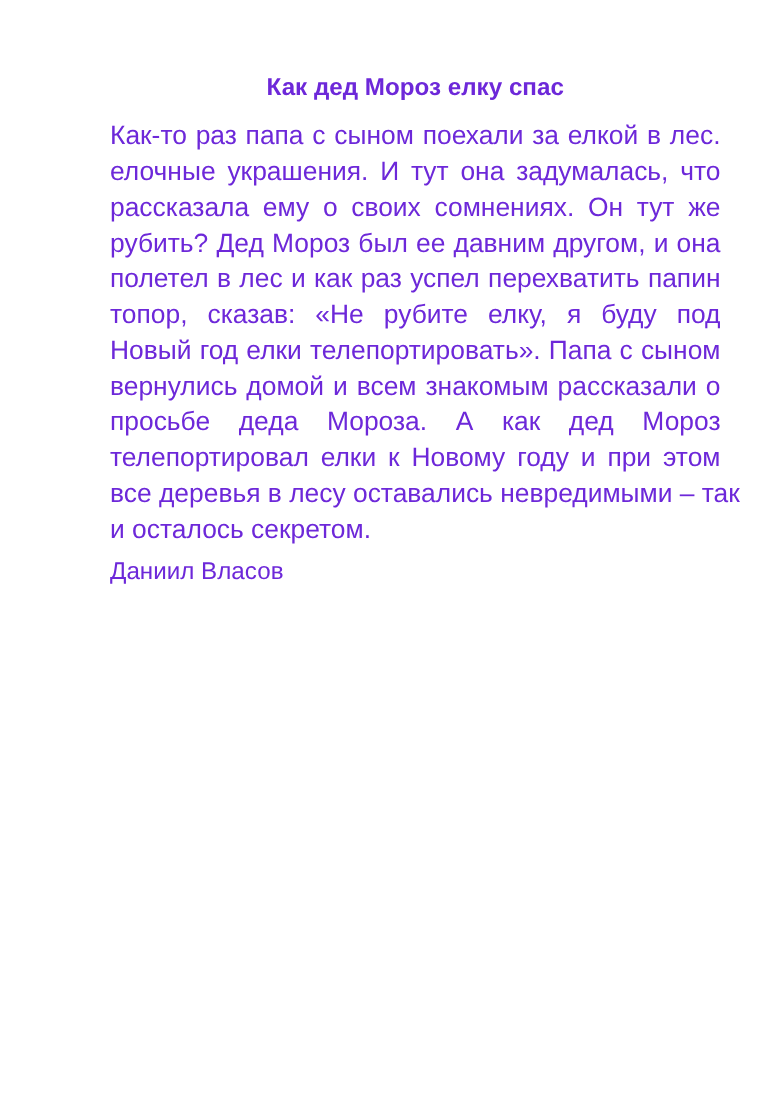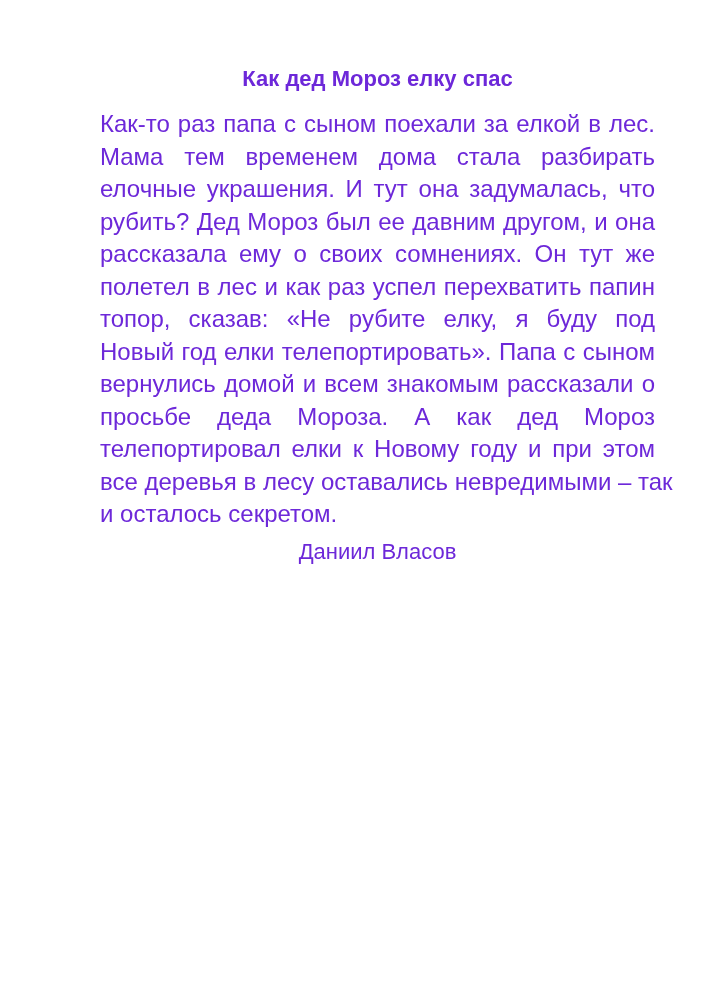--- a/index.html
+++ b/index.html
@@ -36,36 +36,35 @@
     text-justify: inter-word;
     white-space: nowrap;
   }
   .body-lines .line.last {
     text-align-last: left;
     -moz-text-align-last: left;
   }
   .author {
     font-size: 22px;
     line-height: 32.5px;
-    text-align: center;
+    text-align: left;
     margin-top: 5px;
   }
 </style>
 </head>
 <body>
 
 <div class="page">
   <div class="content">
     <div class="title">Как дед Мороз елку спас</div>
     <div class="body-lines">
         <div class="line">Как-то раз папа с сыном поехали за елкой в лес.</div>
-        <div class="line">Мама тем временем дома стала разбирать</div>
         <div class="line">елочные украшения. И тут она задумалась, что</div>
+        <div class="line">рассказала ему о своих сомнениях. Он тут же</div>
         <div class="line">рубить? Дед Мороз был ее давним другом, и она</div>
-        <div class="line">рассказала ему о своих сомнениях. Он тут же</div>
         <div class="line">полетел в лес и как раз успел перехватить папин</div>
         <div class="line">топор, сказав: «Не рубите елку, я буду под</div>
         <div class="line">Новый год елки телепортировать». Папа с сыном</div>
         <div class="line">вернулись домой и всем знакомым рассказали о</div>
         <div class="line">просьбе деда Мороза. А как дед Мороз</div>
         <div class="line">телепортировал елки к Новому году и при этом</div>
         <div class="line">все деревья в лесу оставались невредимыми – так</div>
         <div class="line last">и осталось секретом.</div>
       </div>
     <div class="author">Даниил Власов</div>

